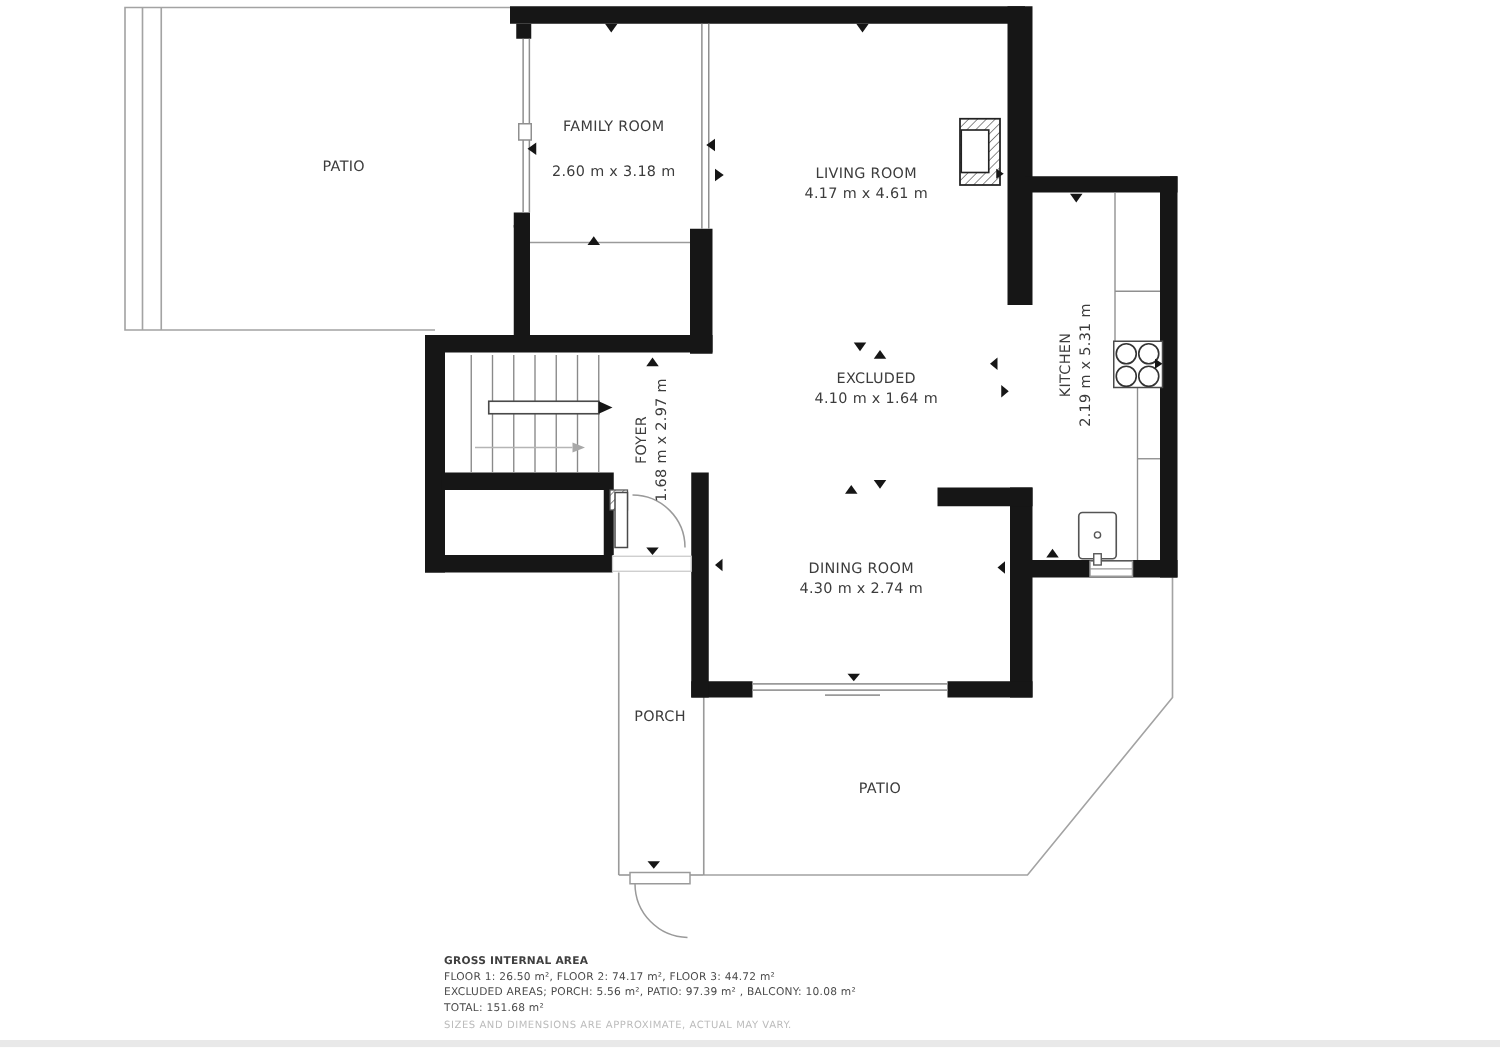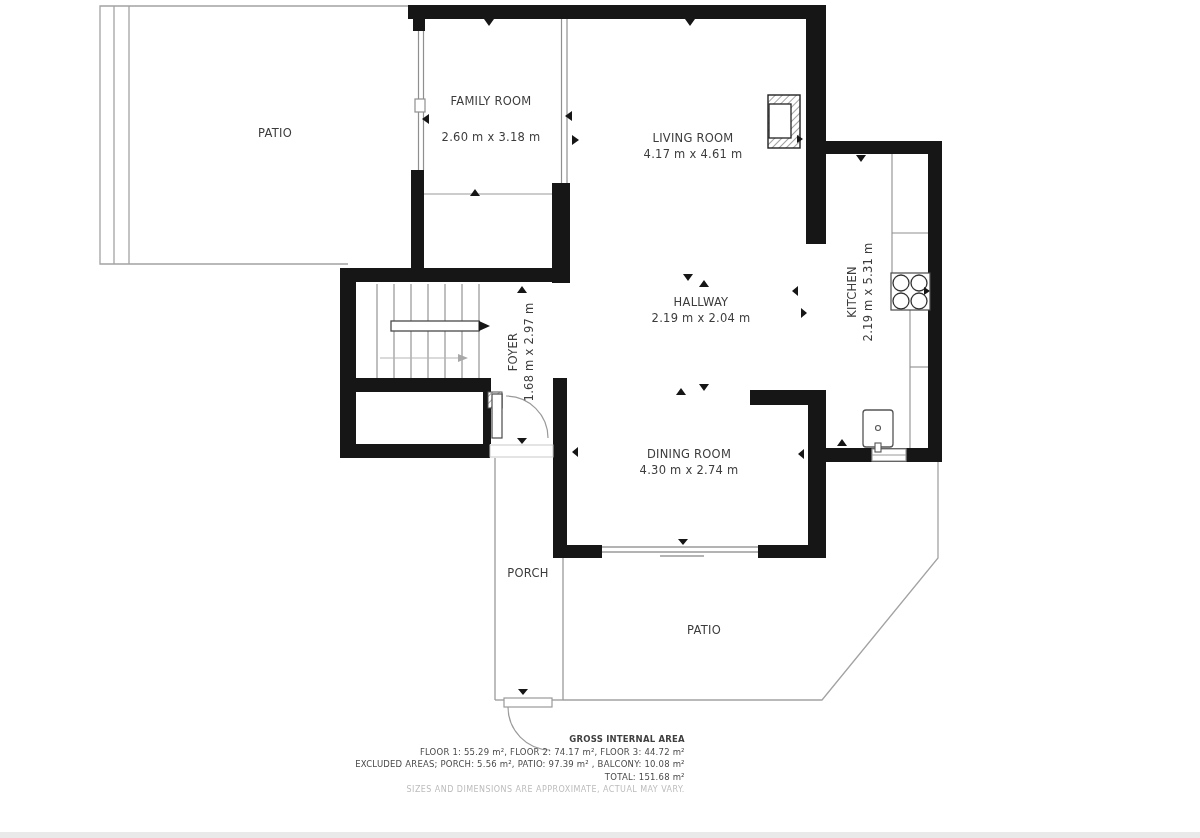--- a/index.html
+++ b/index.html
@@ -9,22 +9,22 @@
   }
   #plan-svg{position:absolute;left:0;top:0;}
   .room-label{
     position:absolute;transform:translate(-50%,-50%);
     display:flex;flex-direction:column;align-items:center;
     font-size:11.5px;line-height:16px;letter-spacing:.25px;
     color:#3c3c3c;white-space:nowrap;text-align:center;
   }
   .room-label.vertical{transform:translate(-50%,-50%) rotate(-90deg);}
   .footer{
-    position:absolute;left:520px;top:733px;transform:translateX(-50%);
-    text-align:right;font-size:8.5px;line-height:12.6px;color:#4a4a4a;
+    position:absolute;left:520px;top:763px;transform:translateX(-50%);
+    text-align:left;font-size:8.5px;line-height:12.6px;color:#4a4a4a;
     white-space:nowrap;letter-spacing:.2px;
   }
   .footer .title{color:#3f3f3f;font-weight:bold;font-size:8.5px;}
   .footer .disclaimer{color:#bcbcbc;letter-spacing:.45px;font-size:8px;margin-top:1px;}
   .bottom-strip{position:absolute;left:0;top:832px;width:1200px;height:6px;background:#e9e9e9;}
 </style>
 </head>
 <body>
 
 <div id="stage">
@@ -191,22 +191,22 @@
     <span>LIVING ROOM</span>
     <span>4.17 m x 4.61 m</span>
   </div>
 
   <div class="room-label vertical" style="left:521px;top:352px;">
     <span>FOYER</span>
     <span>1.68 m x 2.97 m</span>
   </div>
 
   <div class="room-label" style="left:701px;top:310px;">
-    <span>HALLWAY</span>
-    <span>2.19 m x 2.04 m</span>
+    <span>EXCLUDED</span>
+    <span>4.10 m x 1.64 m</span>
   </div>
 
   <div class="room-label vertical" style="left:860px;top:292px;">
     <span>KITCHEN</span>
     <span>2.19 m x 5.31 m</span>
   </div>
 
   <div class="room-label" style="left:689px;top:462px;align-items:center;">
     <span>DINING ROOM</span>
     <span>4.30 m x 2.74 m</span>
@@ -215,20 +215,20 @@
   <div class="room-label" style="left:528px;top:573px;">
     <span>PORCH</span>
   </div>
 
   <div class="room-label" style="left:704px;top:630px;">
     <span>PATIO</span>
   </div>
 
   <div class="footer">
     <div class="title">GROSS INTERNAL AREA</div>
-    <div>FLOOR 1: 55.29 m², FLOOR 2: 74.17 m², FLOOR 3: 44.72 m²</div>
+    <div>FLOOR 1: 26.50 m², FLOOR 2: 74.17 m², FLOOR 3: 44.72 m²</div>
     <div>EXCLUDED AREAS; PORCH: 5.56 m², PATIO: 97.39 m² , BALCONY: 10.08 m²</div>
     <div>TOTAL: 151.68 m²</div>
     <div class="disclaimer">SIZES AND DIMENSIONS ARE APPROXIMATE, ACTUAL MAY VARY.</div>
   </div>
 
   <div class="bottom-strip"></div>
 </div>
 
 </body></html>

